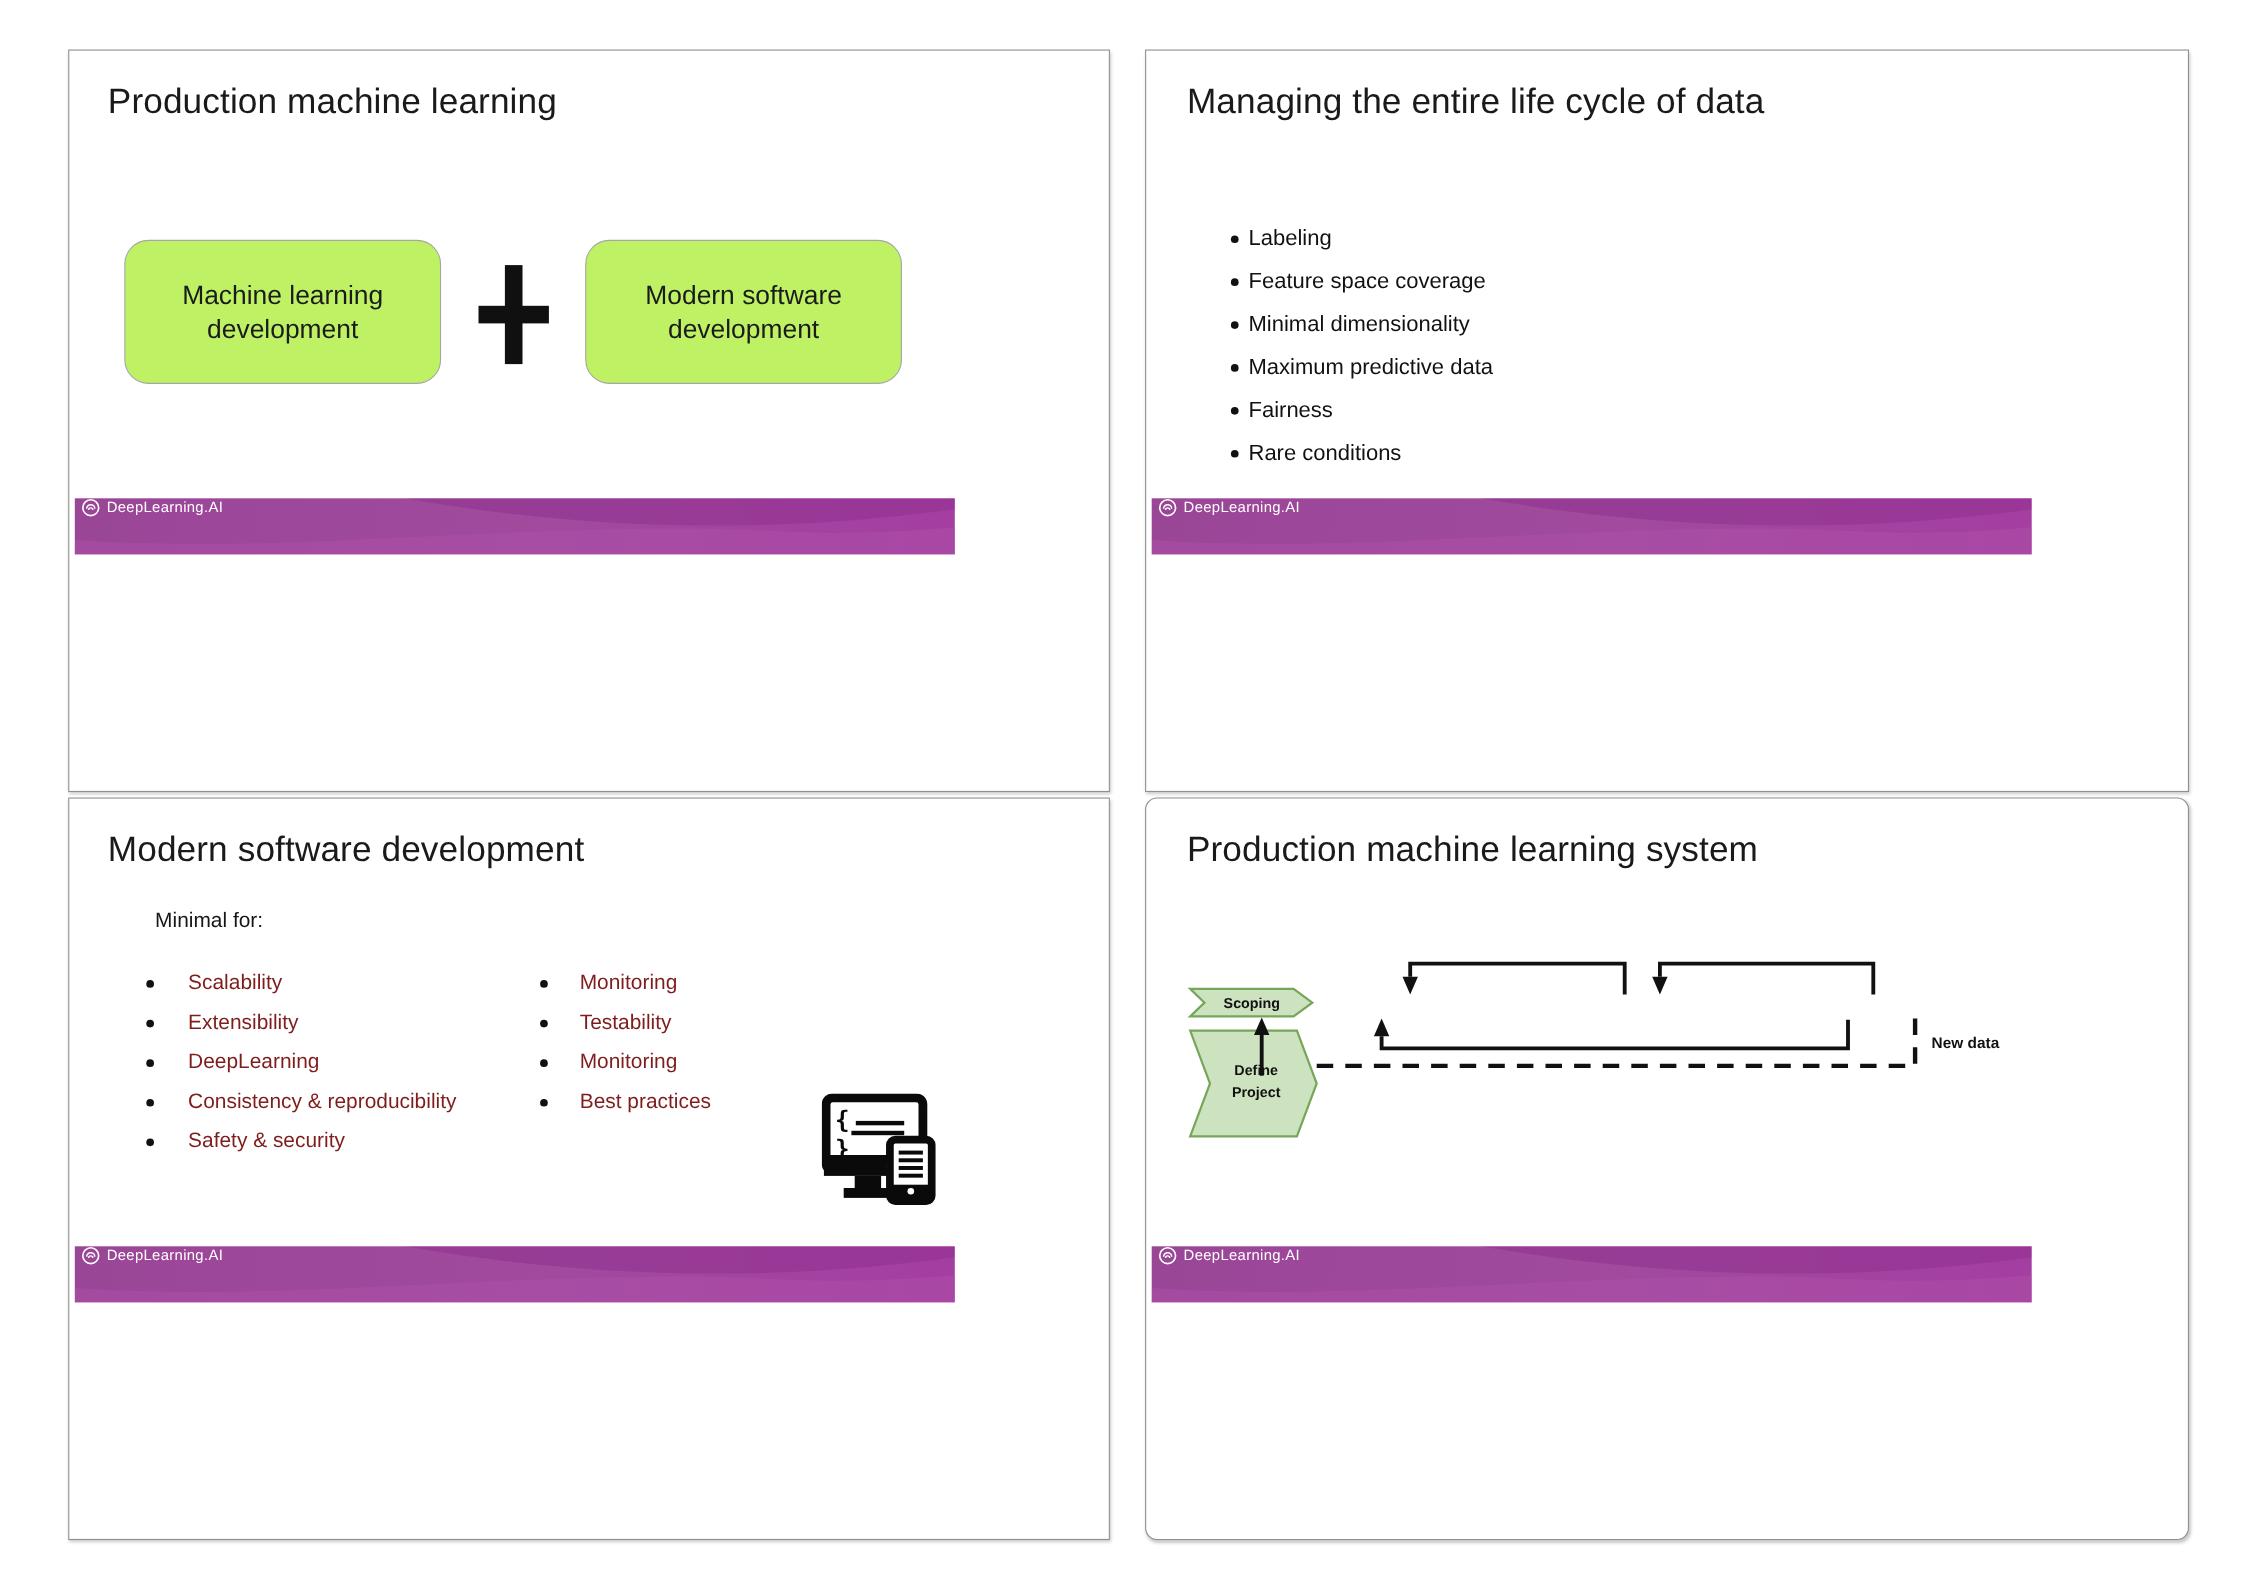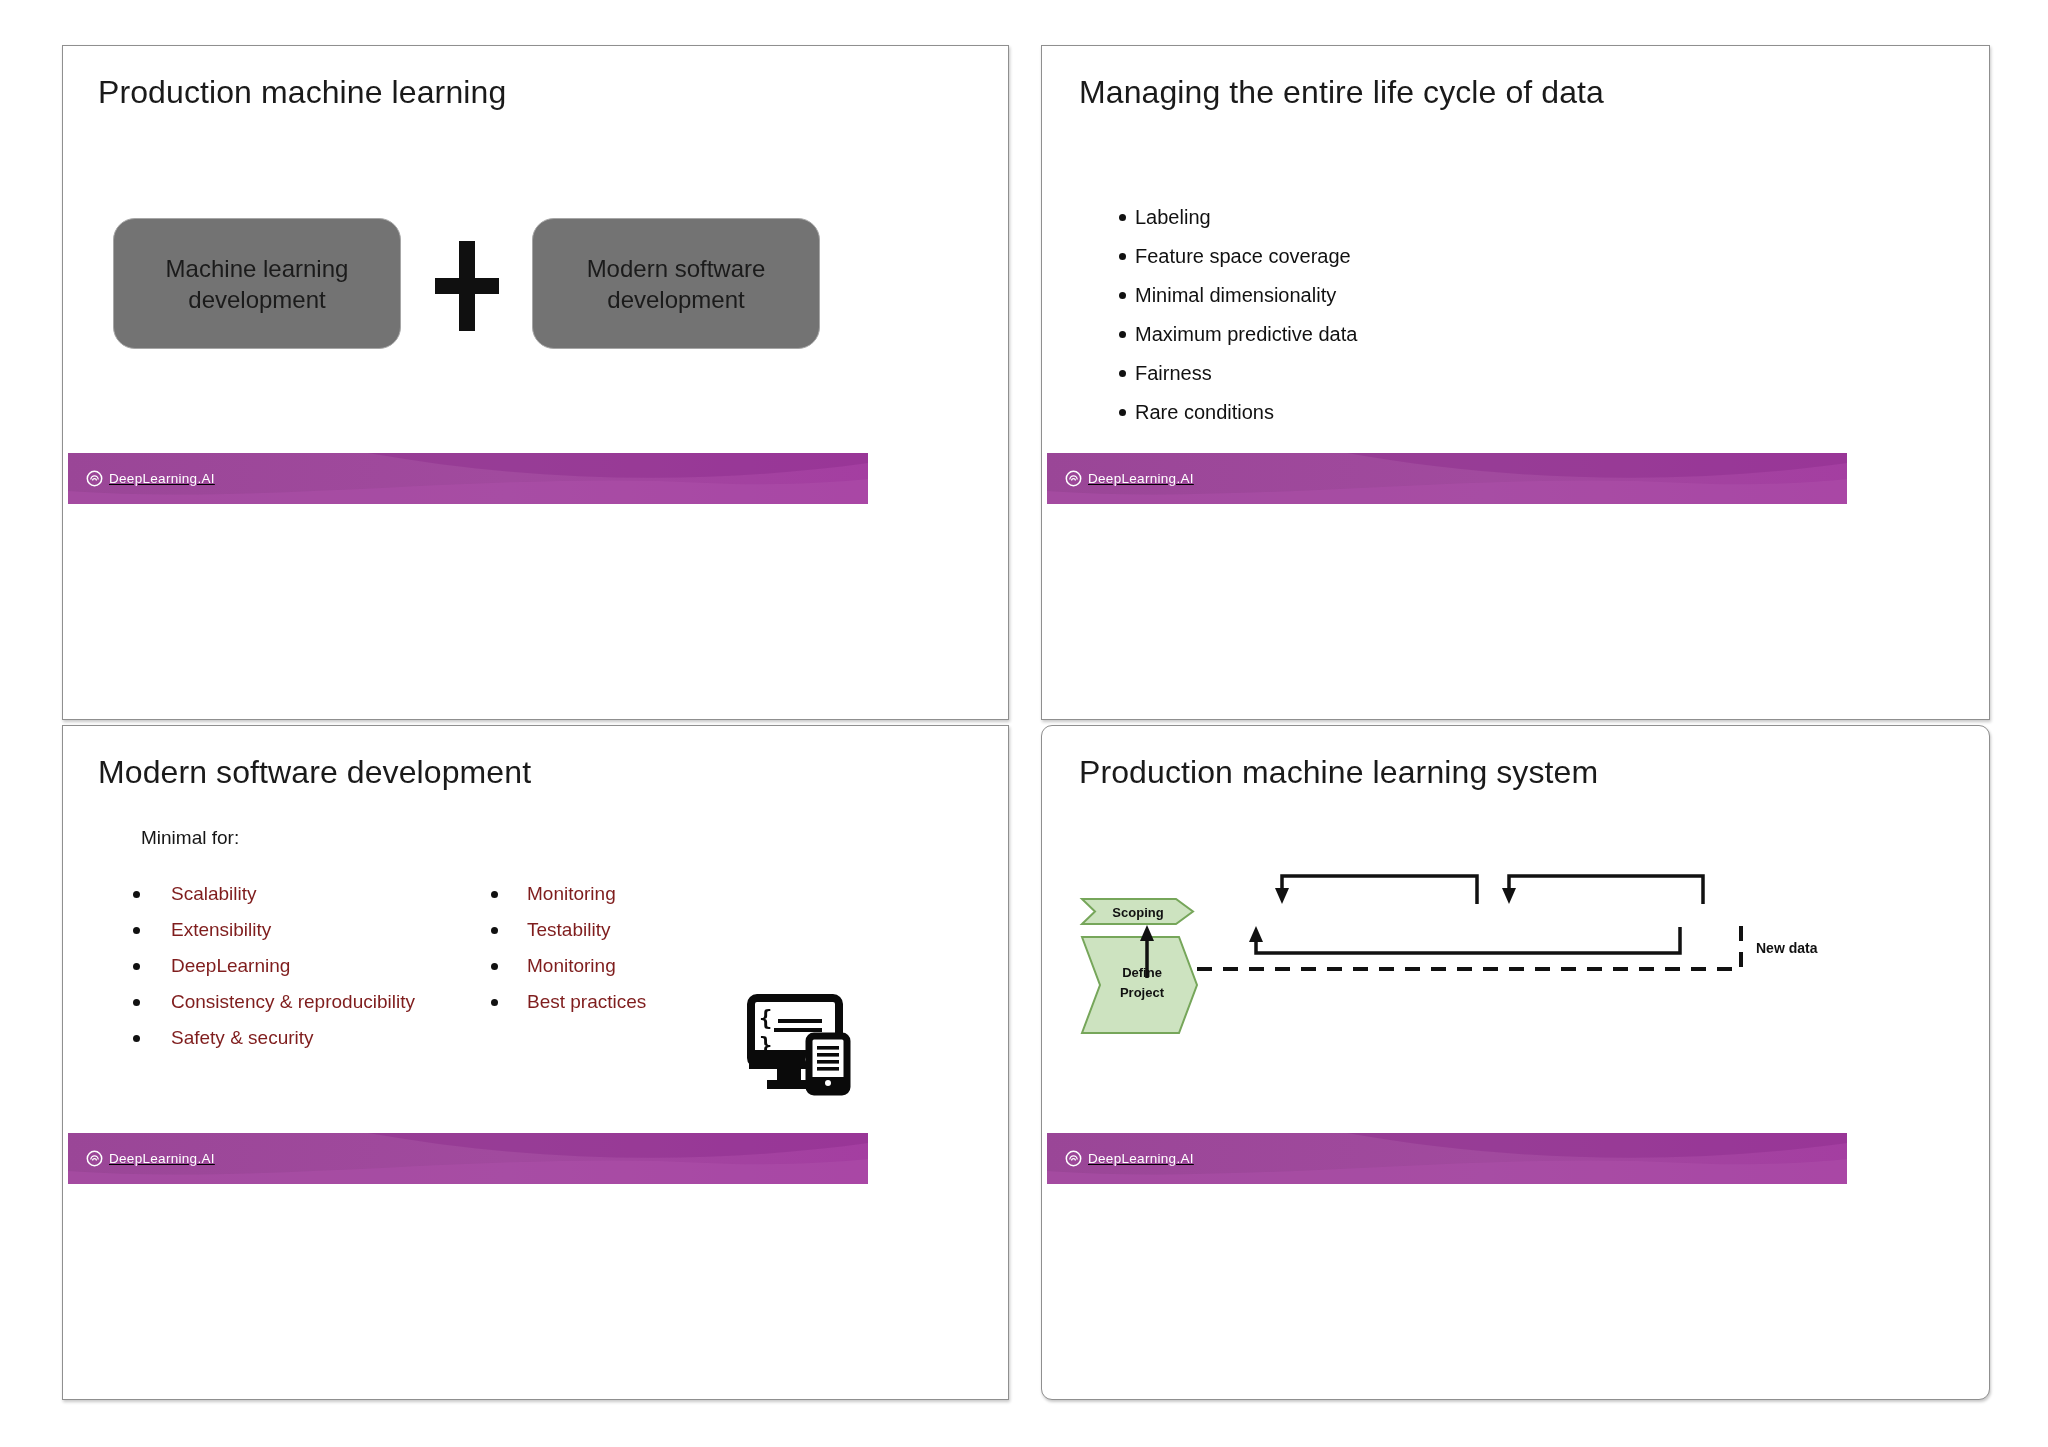--- a/index.html
+++ b/index.html
@@ -9,21 +9,21 @@
     box-shadow:1px 2px 3px rgba(0,0,0,0.22);}
   .card1{left:62px;top:45px;width:945px;height:673px;}
   .card2{left:1041px;top:45px;width:947px;height:673px;}
   .card3{left:62px;top:725px;width:945px;height:673px;}
   .card4{left:1041px;top:725px;width:947px;height:673px;border-radius:11px;}
   .slide-title{position:absolute;left:35px;top:25px;font-size:32px;line-height:42px;
     color:#1a1a1a;letter-spacing:0.1px;white-space:nowrap;}
   .card2 .slide-title,.card4 .slide-title{left:37px;}
 
   
-  .mlbox{position:absolute;top:172px;width:288px;height:131px;background:#737373;
+  .mlbox{position:absolute;top:172px;width:288px;height:131px;background:#bef264;
     border:1px solid #a6a6a6;border-radius:22px;display:flex;align-items:center;
     justify-content:center;text-align:center;font-size:24px;line-height:31px;color:#1b1b1b;
     padding:0 18px;box-sizing:border-box;}
   .mlbox.b1{left:50px;}
   .mlbox.b2{left:469px;}
   .plus{position:absolute;left:372px;top:195px;width:64px;height:90px;}
   .plus::before{content:"";position:absolute;left:0;top:37px;width:64px;height:16px;background:#101010;}
   .plus::after{content:"";position:absolute;left:24px;top:0;width:16px;height:90px;background:#101010;}
 
   
@@ -37,21 +37,21 @@
   .cols .brow{height:36px;font-size:19px;color:#7f1d1d;}
   .col-left{left:70px;top:150px;}
   .col-left .dot{margin-right:31px;}
   .col-right{left:428px;top:150px;}
   .col-right .dot{margin-right:29px;}
 
   
   .footer-bar{position:absolute;left:5px;top:407px;width:800px;height:51px;overflow:hidden;
     background:linear-gradient(92deg,#9a4697 0%,#a14a9e 55%,#a43ea1 100%);}
   .footer-bar svg.waves{position:absolute;left:0;top:0;width:100%;height:100%;}
-  .footer-logo{position:absolute;left:18px;top:0;height:100%;display:flex;align-items:center;text-decoration:underline;}
+  .footer-logo{position:absolute;left:6px;top:0;height:100%;display:flex;align-items:flex-start;}
   .footer-logo .logo-text{color:#ffffff;font-size:13.5px;letter-spacing:0.3px;margin-left:6px;}
 
   
   .devices{position:absolute;left:684px;top:268px;width:104px;height:102px;}
 
   
   .diagram{position:absolute;left:0;top:0;width:100%;height:100%;}
   .dg-label{font-weight:bold;font-size:13px;fill:#111;}
   .dg-label-lg{font-weight:bold;font-size:14px;fill:#111;}
 </style>

